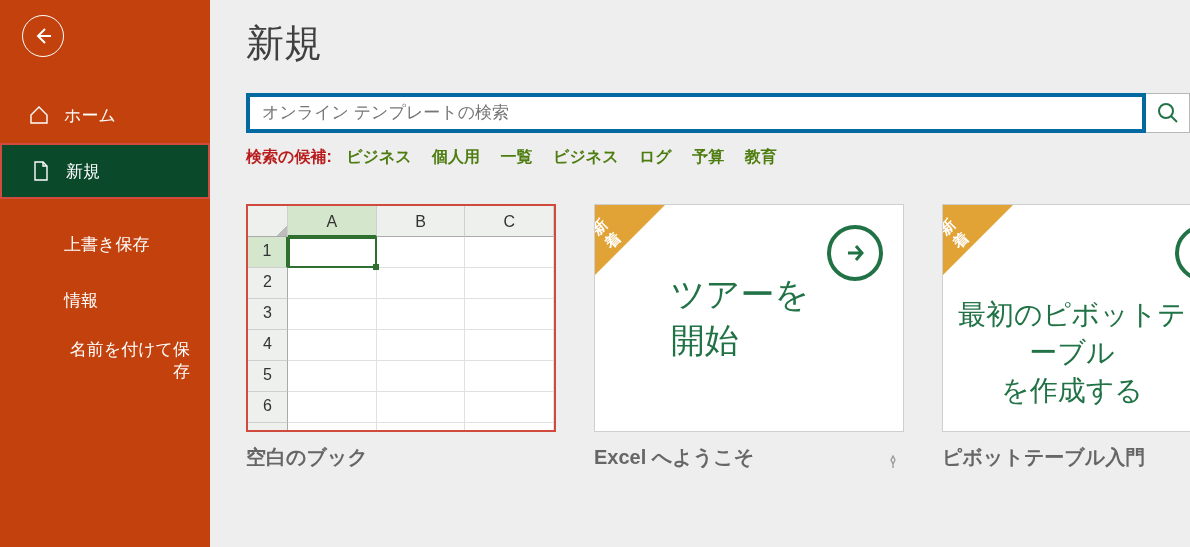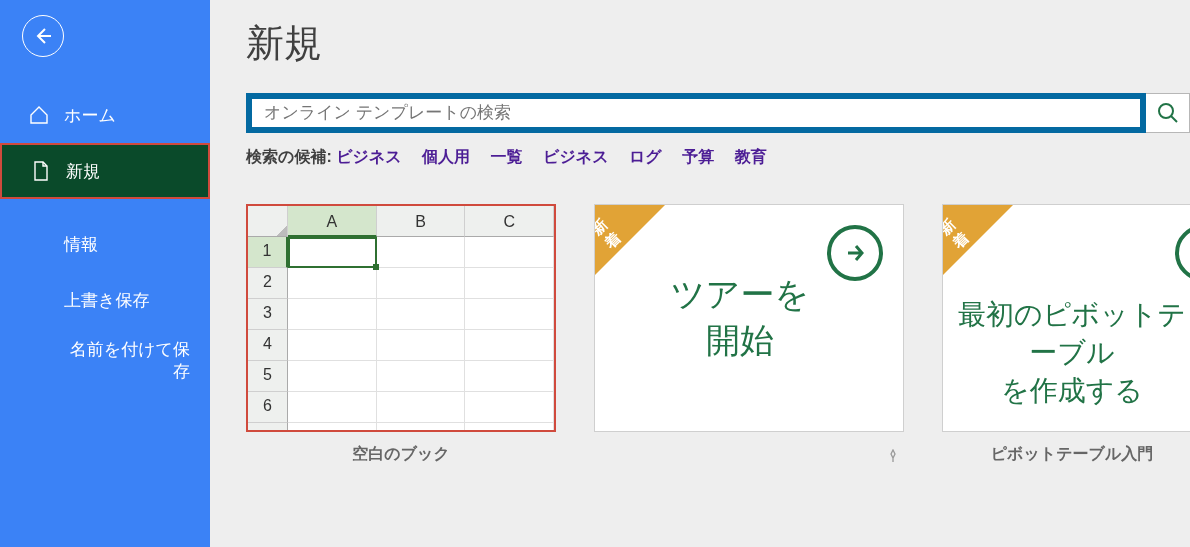--- a/index.html
+++ b/index.html
@@ -7,21 +7,21 @@
     font-family: "Yu Gothic UI", "Meiryo", sans-serif;
     background: #eeeeee;
     width: 1190px;
     height: 547px;
     overflow: hidden;
     display: flex;
   }
   .sidebar {
     width: 210px;
     height: 100%;
-    background: #3b82f6;
+    background: #c2410c;
     color: #fff;
     padding-top: 15px;
     flex-shrink: 0;
   }
   .back-btn {
     width: 42px;
     height: 42px;
     border: 1.5px solid #fff;
     border-radius: 50%;
     margin-left: 22px;
@@ -71,21 +71,21 @@
     margin-bottom: 24px;
   }
   .search-row {
     display: flex;
     align-items: center;
     margin-bottom: 14px;
   }
   .search-box {
     flex: 1;
     height: 40px;
-    border: 6px solid #0369a1;
+    border: 4px solid #0369a1;
     background: #fff;
     font-size: 17px;
     padding: 0 12px;
     color: #7a7a7a;
   }
   .search-btn {
     width: 44px;
     height: 40px;
     border: 1px solid #b7b7b7;
     border-left: none;
@@ -95,27 +95,28 @@
     justify-content: center;
     cursor: pointer;
   }
   .suggestions {
     font-size: 16px;
     color: #666;
     margin-bottom: 36px;
   }
   .suggestions .label {
     font-weight: bold;
-    color: #404040;
+    color: #b91c1c;
+    margin-right: 10px;
   }
   .suggestions .sug {
     font-weight: bold;
     margin-right: 16px;
     cursor: pointer;
-    color: #4c1d95;
+    color: #4d7c0f;
   }
   .templates {
     display: flex;
     gap: 38px;
   }
   .tpl {
     width: 310px;
     cursor: pointer;
   }
   .tpl .thumb {
@@ -123,25 +124,24 @@
     height: 228px;
     background: #fff;
     border: 1px solid #cfcfcf;
     position: relative;
     overflow: hidden;
   }
   .tpl.highlight .thumb {
     border: 2px solid #d04a3d;
   }
   .tpl-name {
-    font-size: 16px;
+    font-size: 20px;
     color: #666;
     font-weight: bold;
     margin-top: 12px;
-    text-align: center;
   }
   .pin-icon {
     position: absolute;
     right: 6px;
     bottom: -22px;
     color: #888;
     font-size: 14px;
   }
   
   .mini-sheet {
@@ -187,21 +187,21 @@
     width:0; height:0;
     border-top: 70px solid #e1a336;
     border-right: 70px solid transparent;
   }
   .new-ribbon span{
     position:absolute; top:-60px; left:4px;
     transform: rotate(-45deg);
     color:#fff; font-size:15px; font-weight:bold;
   }
   .tour-text {
-    color:#217346; font-size:34px; font-weight:500; line-height:1.35; text-align:center;
+    color:#217346; font-size:34px; font-weight:500; line-height:1.35; text-align:left;
     margin-right: 18px;
   }
   .tour-arrow {
     position:absolute; top:20px; right:20px;
     width:56px; height:56px; border:4px solid #217346; border-radius:50%;
     display:flex; align-items:center; justify-content:center;
   }
   .pivot-text {
     color:#217346; font-size:28px; font-weight:500; line-height:1.35; text-align:center;
     padding: 0 10px;
@@ -230,24 +230,24 @@
         <path d="M5 2 H13 L17 6 V20 H5 Z" fill="none" stroke="#fff" stroke-width="1.4"></path>
         <path d="M13 2 V6 H17" fill="none" stroke="#fff" stroke-width="1.4"></path>
       </svg>
     <span>新規</span>
   </div>
 
 
   <div style="height:18px"></div>
 
   <div class="sidebar-sub">
+    <span>上書き保存</span>
+  </div>
+  <div class="sidebar-sub">
     <span>情報</span>
-  </div>
-  <div class="sidebar-sub">
-    <span>上書き保存</span>
   </div>
   <div class="sidebar-sub multiline">
     <span>名前を付けて保存</span>
   </div>
 </div>
 
 <div class="main">
   <div class="page-title">新規</div>
 
   <div class="search-row">
@@ -337,20 +337,21 @@
             </div>
           <div class="tour-text" style="white-space:pre-line">ツアーを
 開始</div>
           <div class="tour-arrow">
             <svg width="26" height="26" viewBox="0 0 26 26">
                 <path d="M6 13 H20 M14 6 L20 13 L14 20" stroke="#217346" stroke-width="3" fill="none"></path>
               </svg>
           </div>
         </div>
       </div>
+      <div class="tpl-name">Excel へようこそ</div>
       <svg class="pin-icon" width="14" height="14" viewBox="0 0 14 14" style="position:absolute; right:4px; bottom:2px;">
           <path d="M7 1 L9 5 L7 9 L5 5 Z M7 9 V13" stroke="#999" stroke-width="1.3" fill="none"></path>
         </svg>
     </div>
 
     <div class="tpl" style="width:260px">
       <div class="thumb" style="width:260px">
         <div class="tour-tile">
           <div class="new-ribbon">
               <span>新着</span>

